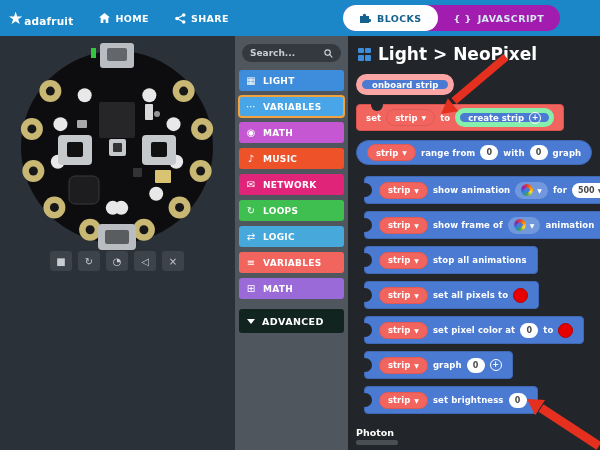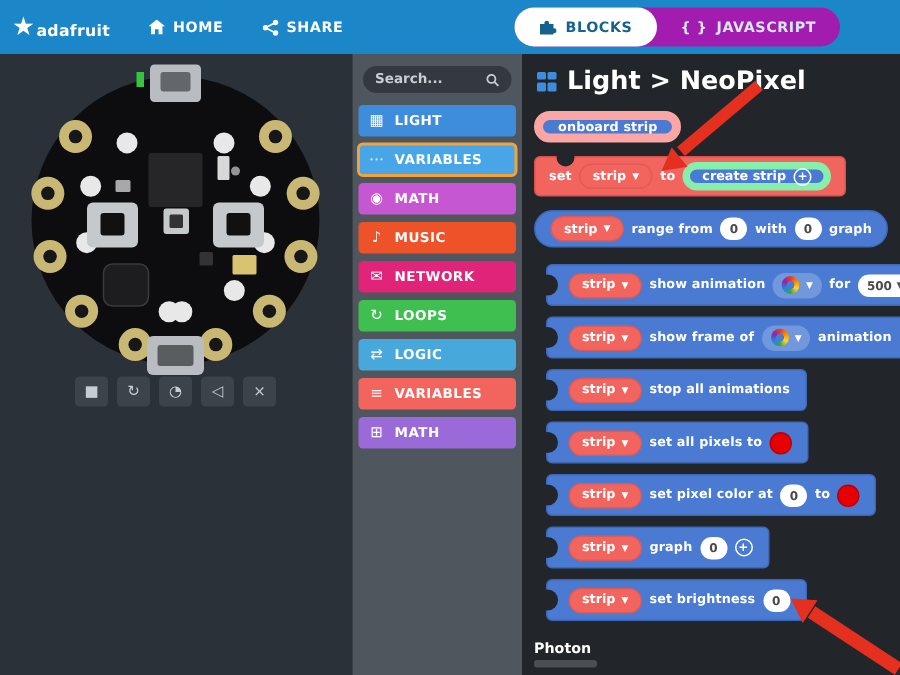--- a/index.html
+++ b/index.html
@@ -274,20 +274,24 @@
           </div>
           <div class="cat" style="background: rgb(242, 101, 95);">
             <span class="cat-ic">≡</span>
             <span class="cat-label">VARIABLES</span>
           </div>
           <div class="cat" style="background: rgb(154, 106, 216);">
             <span class="cat-ic">⊞</span>
             <span class="cat-label">MATH</span>
           </div>
         </div>
+      <div id="advanced">
+        <span class="chev"></span>
+        <span class="adv-label">ADVANCED</span>
+      </div>
     </div>
 
     <div id="flyout">
       <div id="flyout-header">
         <span class="grid-icon">
           <span></span>
             <span></span>
             <span></span>
             <span></span>
         </span>

